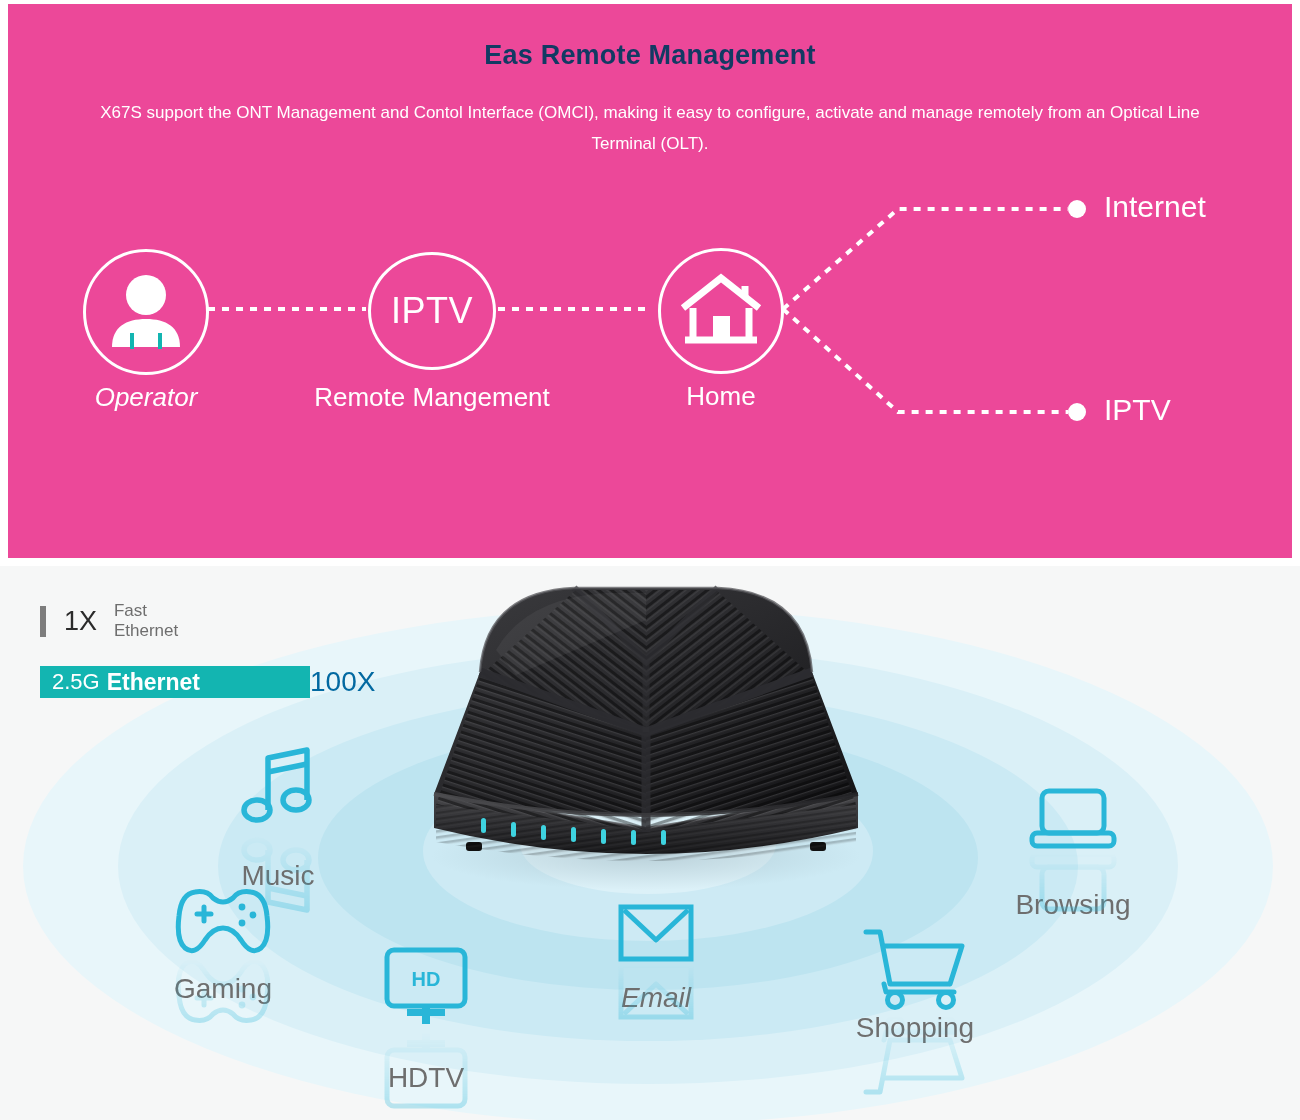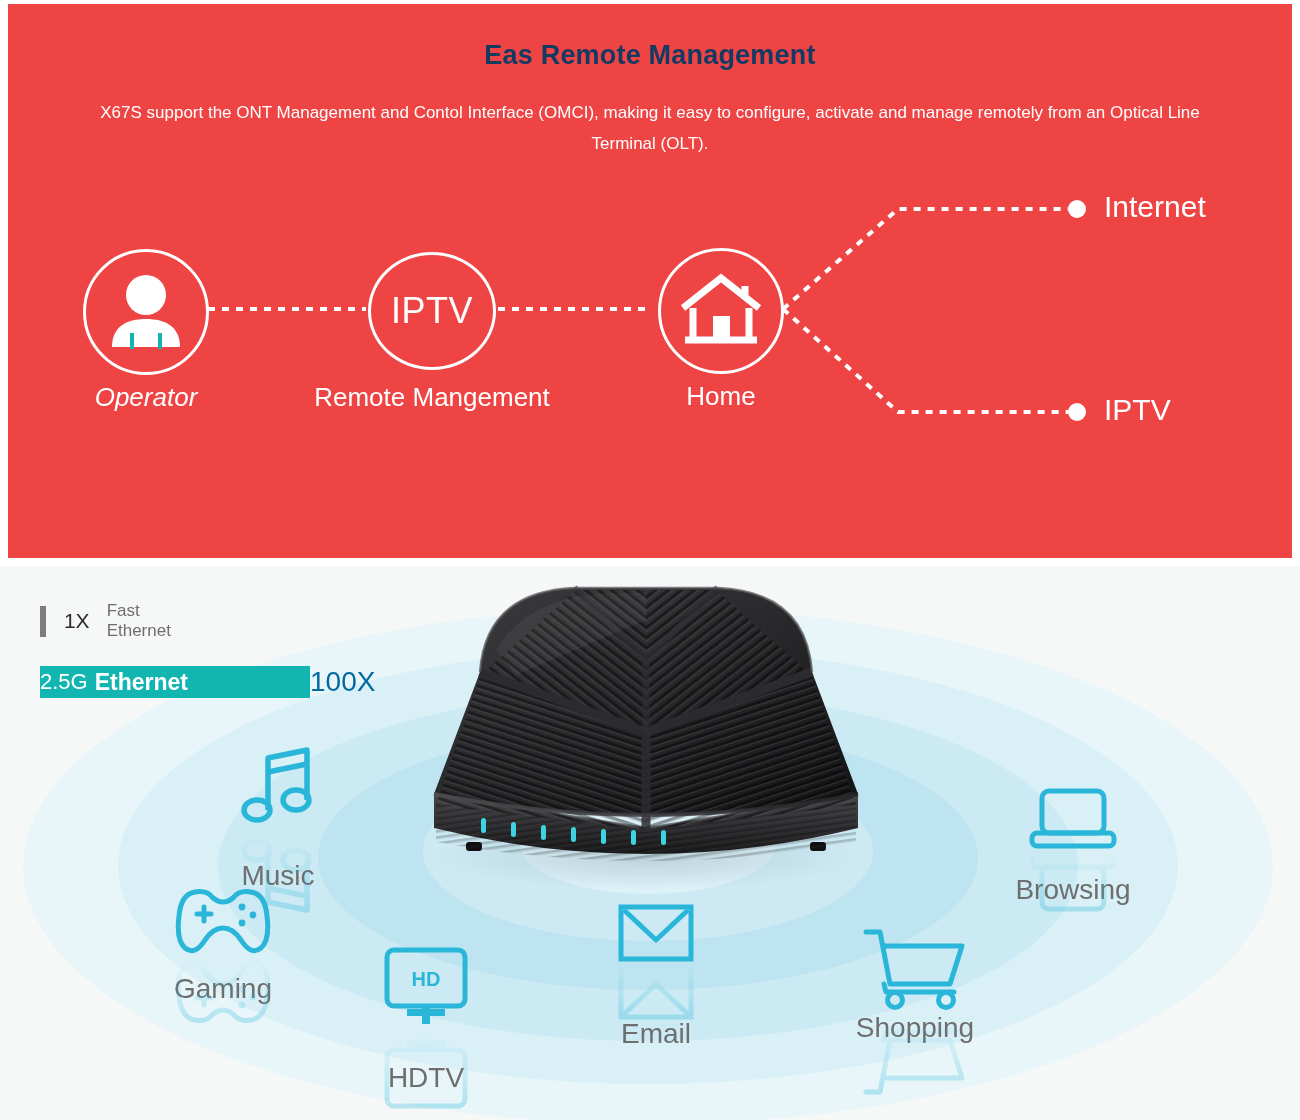--- a/index.html
+++ b/index.html
@@ -8,21 +8,21 @@
     font-family: "Liberation Sans", sans-serif;
     background:#ffffff;
     position:relative;
     overflow:hidden;
   }
 
   
   #top-panel{
     position:absolute; left:8px; top:4px;
     width:1284px; height:554px;
-    background:#ef4444;
+    background:#ec4899;
     padding-left:6px;
   }
   #panel-title{
     position:absolute; left:0; top:36px; width:100%;
     text-align:center;
     font-size:27px; font-weight:bold; color:#123a63;
     letter-spacing:.2px;
   }
   #panel-subtitle{
     position:absolute; left:50%; transform:translateX(-50%);
@@ -57,27 +57,27 @@
     position:absolute; left:0; top:566px;
     width:1300px; height:554px;
     background:#f6f7f7;
     overflow:hidden;
   }
 
   
   #bars{ position:absolute; left:40px; top:38px; }
   #bar-row-1{ position:absolute; left:0; top:0; display:flex; align-items:center; height:34px;}
   #bar-small{ width:9px; height:31px; background:#7d7d7d; }
-  #bar-1x{ font-size:21px; color:#2b2b2b; margin-left:18px; }
+  #bar-1x{ font-size:27px; color:#2b2b2b; margin-left:18px; }
   #bar-fast-label{ font-size:17px; color:#6e6e6e; margin-left:17px; }
 
   #bar-row-2{ position:absolute; left:0; top:61px; display:flex; align-items:center; height:34px; }
   #bar-big{
     width:270px; height:32px; background:#13b5b1;
-    display:flex; align-items:center; 
+    display:flex; align-items:center; padding-left:12px;
   }
   #bar-25g{ font-size:22px; color:#ffffff; }
   #bar-eth{ font-size:23px; color:#ffffff; font-weight:bold; margin-left:7px; }
   #bar-100x{ font-size:28px; color:#0369a1; }
 
   
   .activity{ position:absolute; text-align:center; }
   .activity-icon{ position:relative; display:block; margin:0 auto; }
   .activity-label{
     font-size:28px; color:#6e6e6e; white-space:nowrap; display:block;
@@ -356,21 +356,21 @@
     <div style="position:relative;width:76px;height:58px;margin:0 auto;">
       <svg class="activity-icon" width="76" height="58" viewBox="0 0 76 58">
         <rect x="3" y="3" width="70" height="52" fill="none" stroke="#29b6d8" stroke-width="5"></rect>
         <path d="M6 6 L38 36 L70 6" fill="none" stroke="#29b6d8" stroke-width="5" stroke-linejoin="round"></path>
       </svg>
       <svg class="reflect" width="76" height="58" viewBox="0 0 76 58">
         <rect x="3" y="3" width="70" height="52" fill="none" stroke="#29b6d8" stroke-width="5"></rect>
         <path d="M6 6 L38 36 L70 6" fill="none" stroke="#29b6d8" stroke-width="5" stroke-linejoin="round"></path>
       </svg>
     </div>
-    <span class="activity-label" style="margin-top:56px;">Email</span>
+    <span class="activity-label" style="margin-top:20px;font-style:italic;">Email</span>
   </div>
 
   <div class="activity" style="left:842px; top:360px; width:146px;">
     <div style="position:relative;width:106px;height:86px;margin:0 auto;">
       <svg class="activity-icon" width="106" height="86" viewBox="0 0 106 86">
         <g fill="none" stroke="#29b6d8" stroke-width="5" stroke-linejoin="round" stroke-linecap="round">
           <path d="M4 6 L18 6 L28 58 L86 58"></path>
           <path d="M22 20 L100 20 L88 58"></path>
           <path d="M22 58 L24 66 L92 66"></path>
         </g>
@@ -394,16 +394,16 @@
     <div style="position:relative;width:88px;height:62px;margin:0 auto;">
       <svg class="activity-icon" width="88" height="62" viewBox="0 0 88 62">
         <rect x="13" y="3" width="62" height="42" rx="7" fill="none" stroke="#29b6d8" stroke-width="5"></rect>
         <rect x="3" y="45" width="82" height="13" rx="5" fill="none" stroke="#29b6d8" stroke-width="5"></rect>
       </svg>
       <svg class="reflect" width="88" height="62" viewBox="0 0 88 62">
         <rect x="13" y="3" width="62" height="42" rx="7" fill="none" stroke="#29b6d8" stroke-width="5"></rect>
         <rect x="3" y="45" width="82" height="13" rx="5" fill="none" stroke="#29b6d8" stroke-width="5"></rect>
       </svg>
     </div>
-    <span class="activity-label" style="margin-top:24px;">Browsing</span>
+    <span class="activity-label" style="margin-top:39px;">Browsing</span>
   </div>
 
 </div>
 
 </body></html>

